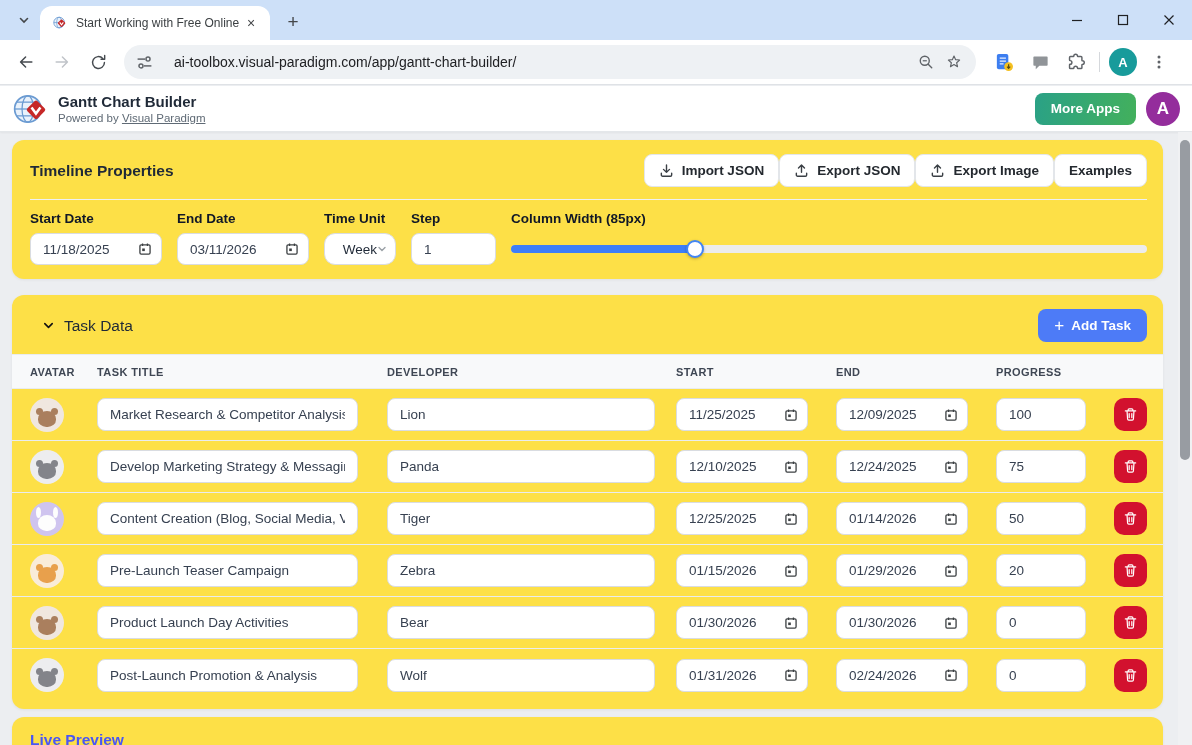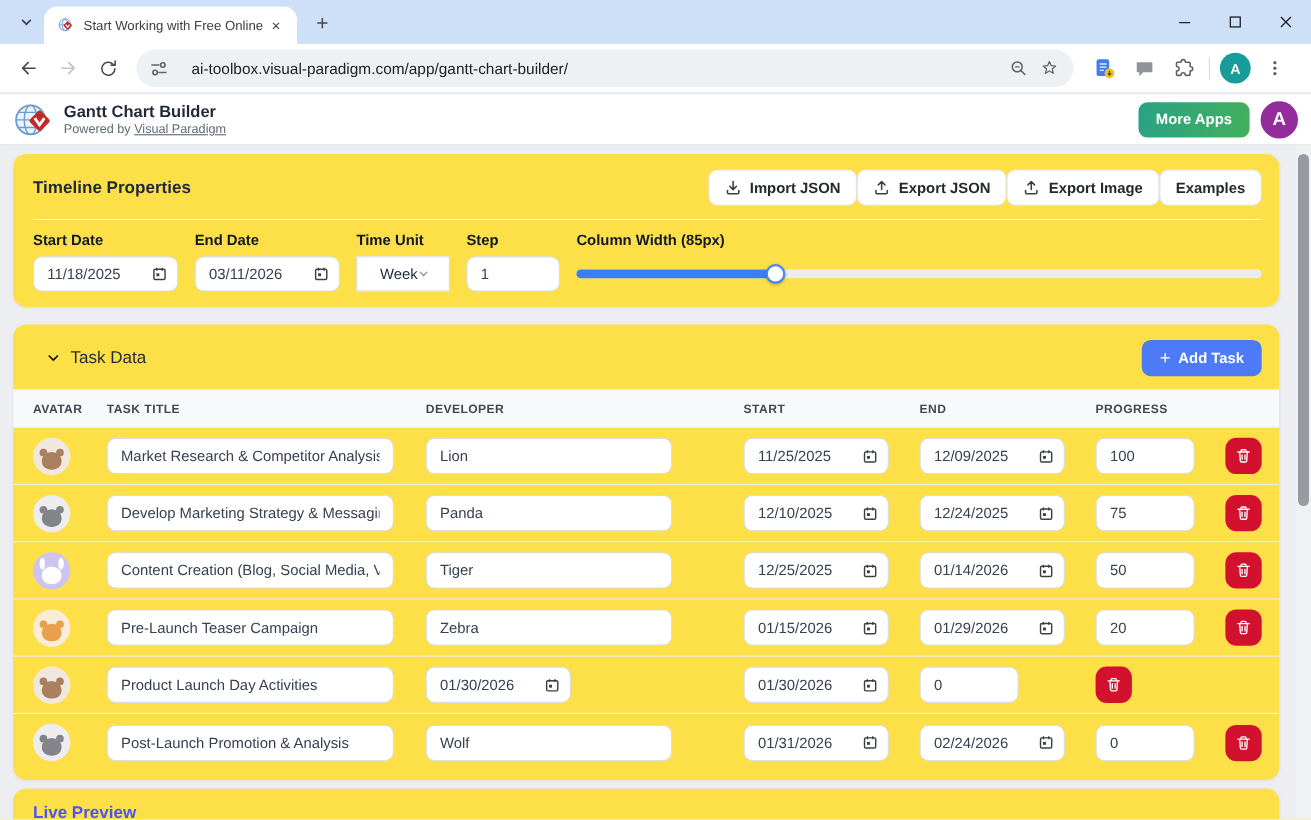--- a/index.html
+++ b/index.html
@@ -46,40 +46,40 @@
   .tl-btns { display:flex; }
   .tlbtn { height:33px; padding:0 14px; background:#fff; border:1px solid #e3e6ea; border-radius:8px; font-size:13.5px; font-weight:600; color:#24292f; font-family:inherit; display:flex; align-items:center; gap:8px; }
   .tl-fields { display:flex; gap:15px; margin-top:11px; align-items:flex-start; }
   .fgroup { display:flex; flex-direction:column; }
   .flabel { font-size:13.5px; font-weight:600; color:#111827; margin-bottom:7px; }
   .inp { height:32px; border:1px solid #d9dce1; border-radius:8px; padding:0 12px; font-size:13.5px; color:#374151; font-family:inherit; background:#fff; width:100%; outline:none; }
   .w132 { width:132px; } .w85 { width:85px; }
   .datewrap { position:relative; display:inline-block; }
   .datewrap .inp { padding-right:24px; }
   .datewrap svg { position:absolute; right:10px; top:50%; transform:translateY(-50%); pointer-events:none; }
-  .selectbox { height:32px; width:85px; border:1px solid #d9dce1; border-radius:0; padding:0 8px 0 10px; font-size:13.5px; color:#1f2937; display:flex; align-items:center; justify-content:center; background:#fff; }
+  .selectbox { height:32px; width:72px; border:1px solid #d9dce1; border-radius:11px; padding:0 8px 0 10px; font-size:13.5px; color:#1f2937; display:flex; align-items:center; justify-content:flex-end; background:#fff; }
   .slider-group { flex:1; }
   .slider { position:relative; height:32px; display:flex; align-items:center; }
   .slider-track { width:100%; height:8px; border-radius:4px; background:#ececec; position:relative; }
   .slider-fill { height:8px; border-radius:4px; background:#3d7ef7; position:absolute; left:0; top:0; }
   .slider-thumb { width:18px; height:18px; border-radius:50%; background:#fff; border:2px solid #4285f4; box-shadow:0 1px 3px rgba(0,0,0,.25); position:absolute; top:-5px; transform:translateX(-50%); }
 
   .card-tasks { padding:14px 0 8px 0; margin-bottom:8px; }
   .td-header { display:flex; align-items:center; justify-content:space-between; padding:0 16px 12px 30px; }
   .td-title-wrap { display:flex; align-items:center; gap:9px; }
   .td-title { font-size:15.5px; font-weight:normal; color:#1f2937; }
   .addtask { height:33px; padding:0 16px; border:none; border-radius:8px; background:#4d7bf7; color:#fff; font-size:13.5px; font-weight:600; font-family:inherit; display:flex; align-items:center; gap:7px; }
   .addtask .plus { font-size:17px; font-weight:400; line-height:1; }
 
   .tgrid { display:grid; grid-template-columns:67px 290px 289px 160px 160px 118px 33px; align-items:center; padding-left:18px; padding-right:16px; }
   .thead { height:35px; background:#f8f9fa; border-top:1px solid #e9ecef; border-bottom:1px solid #e9ecef; }
   .th { font-size:11px; font-weight:bold; color:#3f4754; letter-spacing:.4px; }
   .trow { height:52px; border-bottom:1px solid #e9ecef; }
   .trow:last-child { border-bottom:none; }
-  .w-title { width:261px; } .w-dev { width:224px; } .w-date { width:132px; } .w-prog { width:90px; }
+  .w-title { width:261px; } .w-dev { width:268px; } .w-date { width:132px; } .w-prog { width:90px; }
   .inp33 { height:33px; }
 
   .avatar { width:34px; height:34px; border-radius:50%; background:#f1f2f4; display:flex; align-items:flex-end; justify-content:center; overflow:hidden; }
   .animal { width:18px; height:16px; border-radius:50% 50% 46% 46%; position:relative; margin-bottom:5px; }
   .animal::before, .animal::after { content:""; position:absolute; width:7px; height:7px; border-radius:50%; top:-3px; background:inherit; }
   .animal::before { left:-2px; } .animal::after { right:-2px; }
   .avatar.bear { background:#f0e7df; } .avatar.bear .animal { background:#aa7f5e; }
   .avatar.wolf { background:#ededef; } .avatar.wolf .animal { background:#83848a; }
   .avatar.rabbit { background:#cfc4ef; } .avatar.rabbit .animal { background:#fdfdfd; }
   .avatar.rabbit .animal::before, .avatar.rabbit .animal::after { width:5px; height:11px; top:-8px; }
@@ -440,20 +440,21 @@
             </div>
           </div>
 
           <div class="tgrid trow">
             <div>
               <div class="avatar bear">
                 <div class="animal"></div>
               </div>
             </div>
             <div><input class="inp inp33 w-title" value="Product Launch Day Activities" style=""></div>
+            <div><input class="inp inp33 w-dev" value="Bear" style=""></div>
             <div><span class="datewrap"><input class="inp inp33 w-date" value="01/30/2026" style=""><svg width="14" height="14" viewBox="0 0 16 16">
                   <rect x="2.2" y="3.2" width="11.6" height="10.6" rx="1.4" fill="none" stroke="#3c4043" stroke-width="1.5"></rect>
                   <path d="M5.2 1.6v3 M10.8 1.6v3" stroke="#3c4043" stroke-width="1.5"></path>
                   <rect x="4.8" y="7.4" width="3" height="3" fill="#3c4043"></rect>
                 </svg></span></div>
             <div><span class="datewrap"><input class="inp inp33 w-date" value="01/30/2026" style=""><svg width="14" height="14" viewBox="0 0 16 16">
                   <rect x="2.2" y="3.2" width="11.6" height="10.6" rx="1.4" fill="none" stroke="#3c4043" stroke-width="1.5"></rect>
                   <path d="M5.2 1.6v3 M10.8 1.6v3" stroke="#3c4043" stroke-width="1.5"></path>
                   <rect x="4.8" y="7.4" width="3" height="3" fill="#3c4043"></rect>
                 </svg></span></div>

